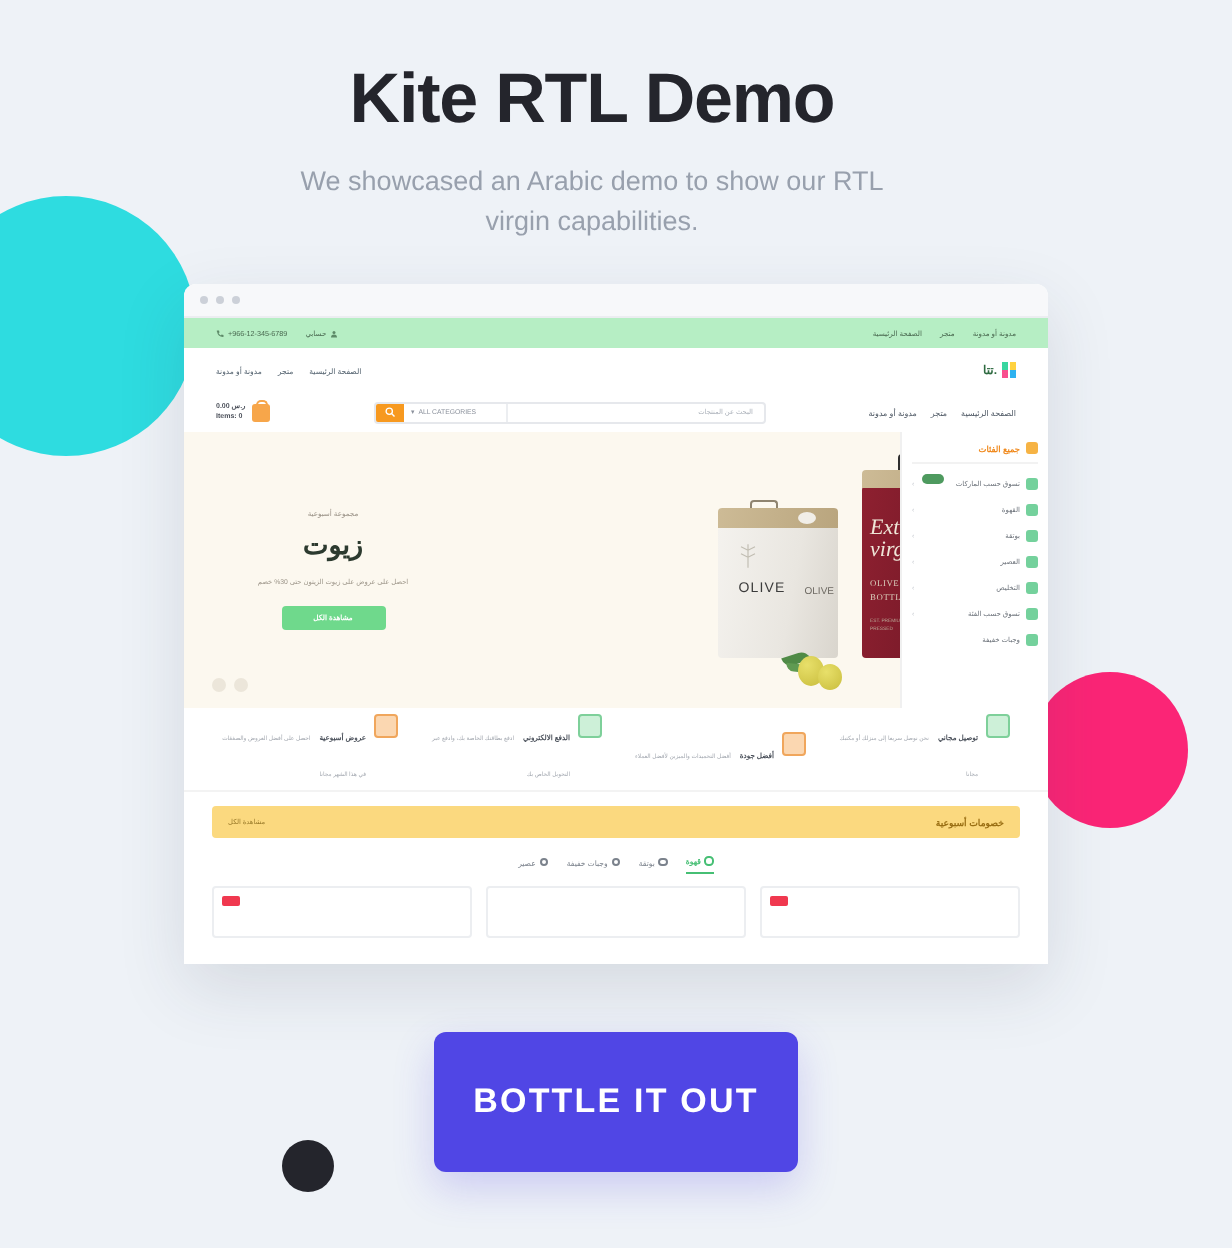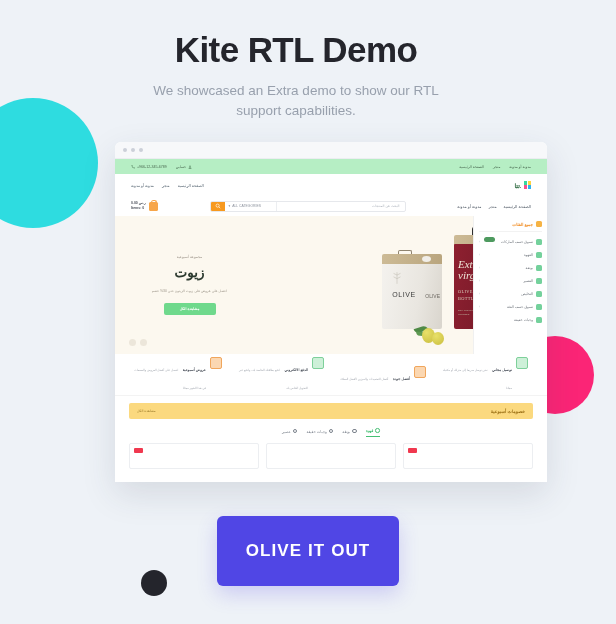--- a/index.html
+++ b/index.html
@@ -25,21 +25,20 @@
     font-size: 13.5px; line-height: 1.45; color: #98a0ad;
   }
 
   
   .browser {
     position: absolute; left: 92px; top: 142px;
     width: 432px; height: 340px;
     background: #fff; border-radius: 6px 6px 0 0;
     box-shadow: 0 12px 34px rgba(45,55,80,.13);
     overflow: hidden;
-    margin-left: 23px;
   }
   .browser-bar {
     height: 17px; background: #f7f8fa;
     border-bottom: 1px solid #ecedf1;
     display: flex; align-items: center; padding-left: 8px; gap: 4px;
   }
   .dot { width: 4px; height: 4px; border-radius: 50%; background: #ccd0d8; }
 
   .site { height: 323px; background: #fff; position: relative; }
 
@@ -239,21 +238,21 @@
 <body>
 
 <div class="page">
 
   <div class="shape shape-cyan"></div>
   <div class="shape shape-pink"></div>
   <div class="shape shape-dot"></div>
 
   <div class="head">
     <div class="title">Kite RTL Demo</div>
-    <div class="subtitle">We showcased an Extra demo to show our RTL support capabilities.</div>
+    <div class="subtitle">We showcased an Arabic demo to show our RTL virgin capabilities.</div>
   </div>
 
   <div class="browser">
     <div class="browser-bar">
       <span class="dot"></span>
       <span class="dot"></span>
       <span class="dot"></span>
     </div>
 
     <div class="site">
@@ -498,15 +497,15 @@
           </div>
         <div class="card"></div>
         <div class="card">
             <span class="card-badge"></span>
           </div>
       </div>
 
     </div>
   </div>
 
-  <div class="cta">OLIVE IT OUT</div>
+  <div class="cta">BOTTLE IT OUT</div>
 
 </div>
 
 </body></html>

